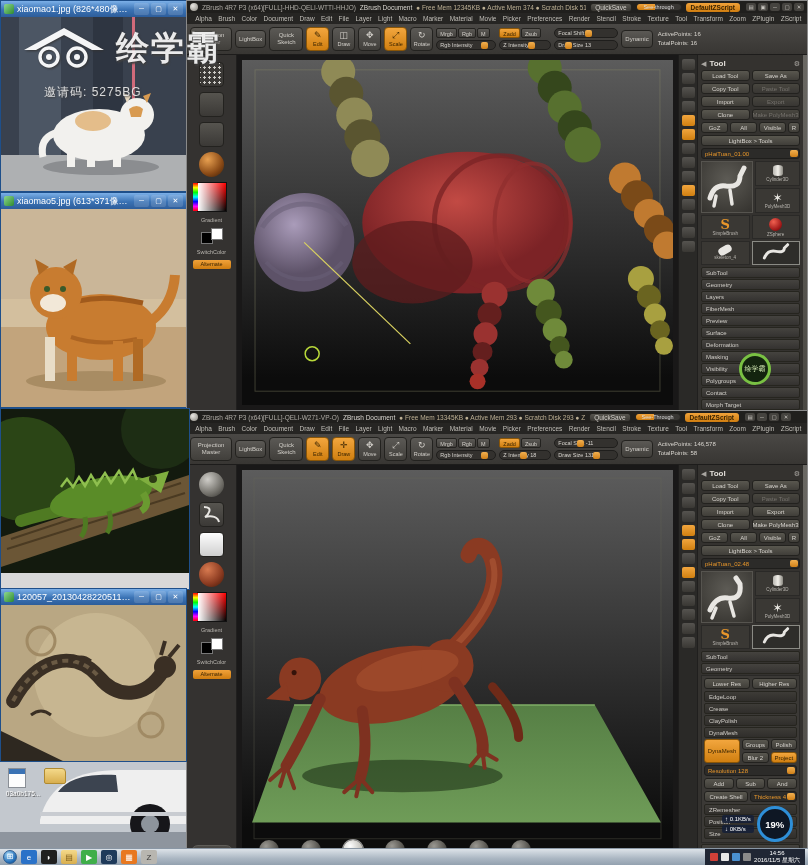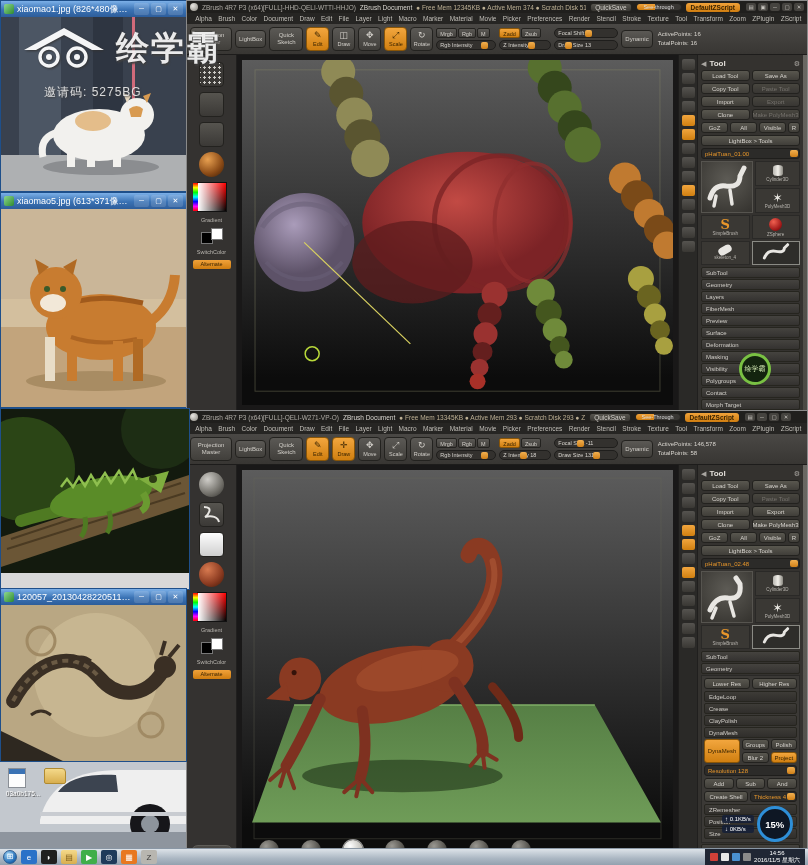--- a/index.html
+++ b/index.html
@@ -826,21 +826,21 @@
     <span class="wm-brand">绘学霸</span>
   </div>
   <div class="wm-invite">邀请码: 5275BG</div>
 </div>
 
 <div class="netw">
   <span class="speeds">
     <span class="sp">↑ 0.1KB/s</span>
     <span class="sp">↓ 0KB/s</span>
   </span>
-  <span class="ncirc">15%</span>
+  <span class="ncirc">19%</span>
 </div>
 
 <div class="taskbar">
   <span class="start">⊞</span>
   <span class="tbicon" style="background:#2a72c8">e</span>
   <span class="tbicon" style="background:#20201f">◗</span>
   <span class="tbicon" style="background:linear-gradient(#f4d98a,#d8ae4e);color:#7a5a18">▤</span>
   <span class="tbicon" style="background:#3fae49">▶</span>
   <span class="tbicon" style="background:#1e3a5a">◎</span>
   <span class="tbicon" style="background:#e87820">▦</span>

